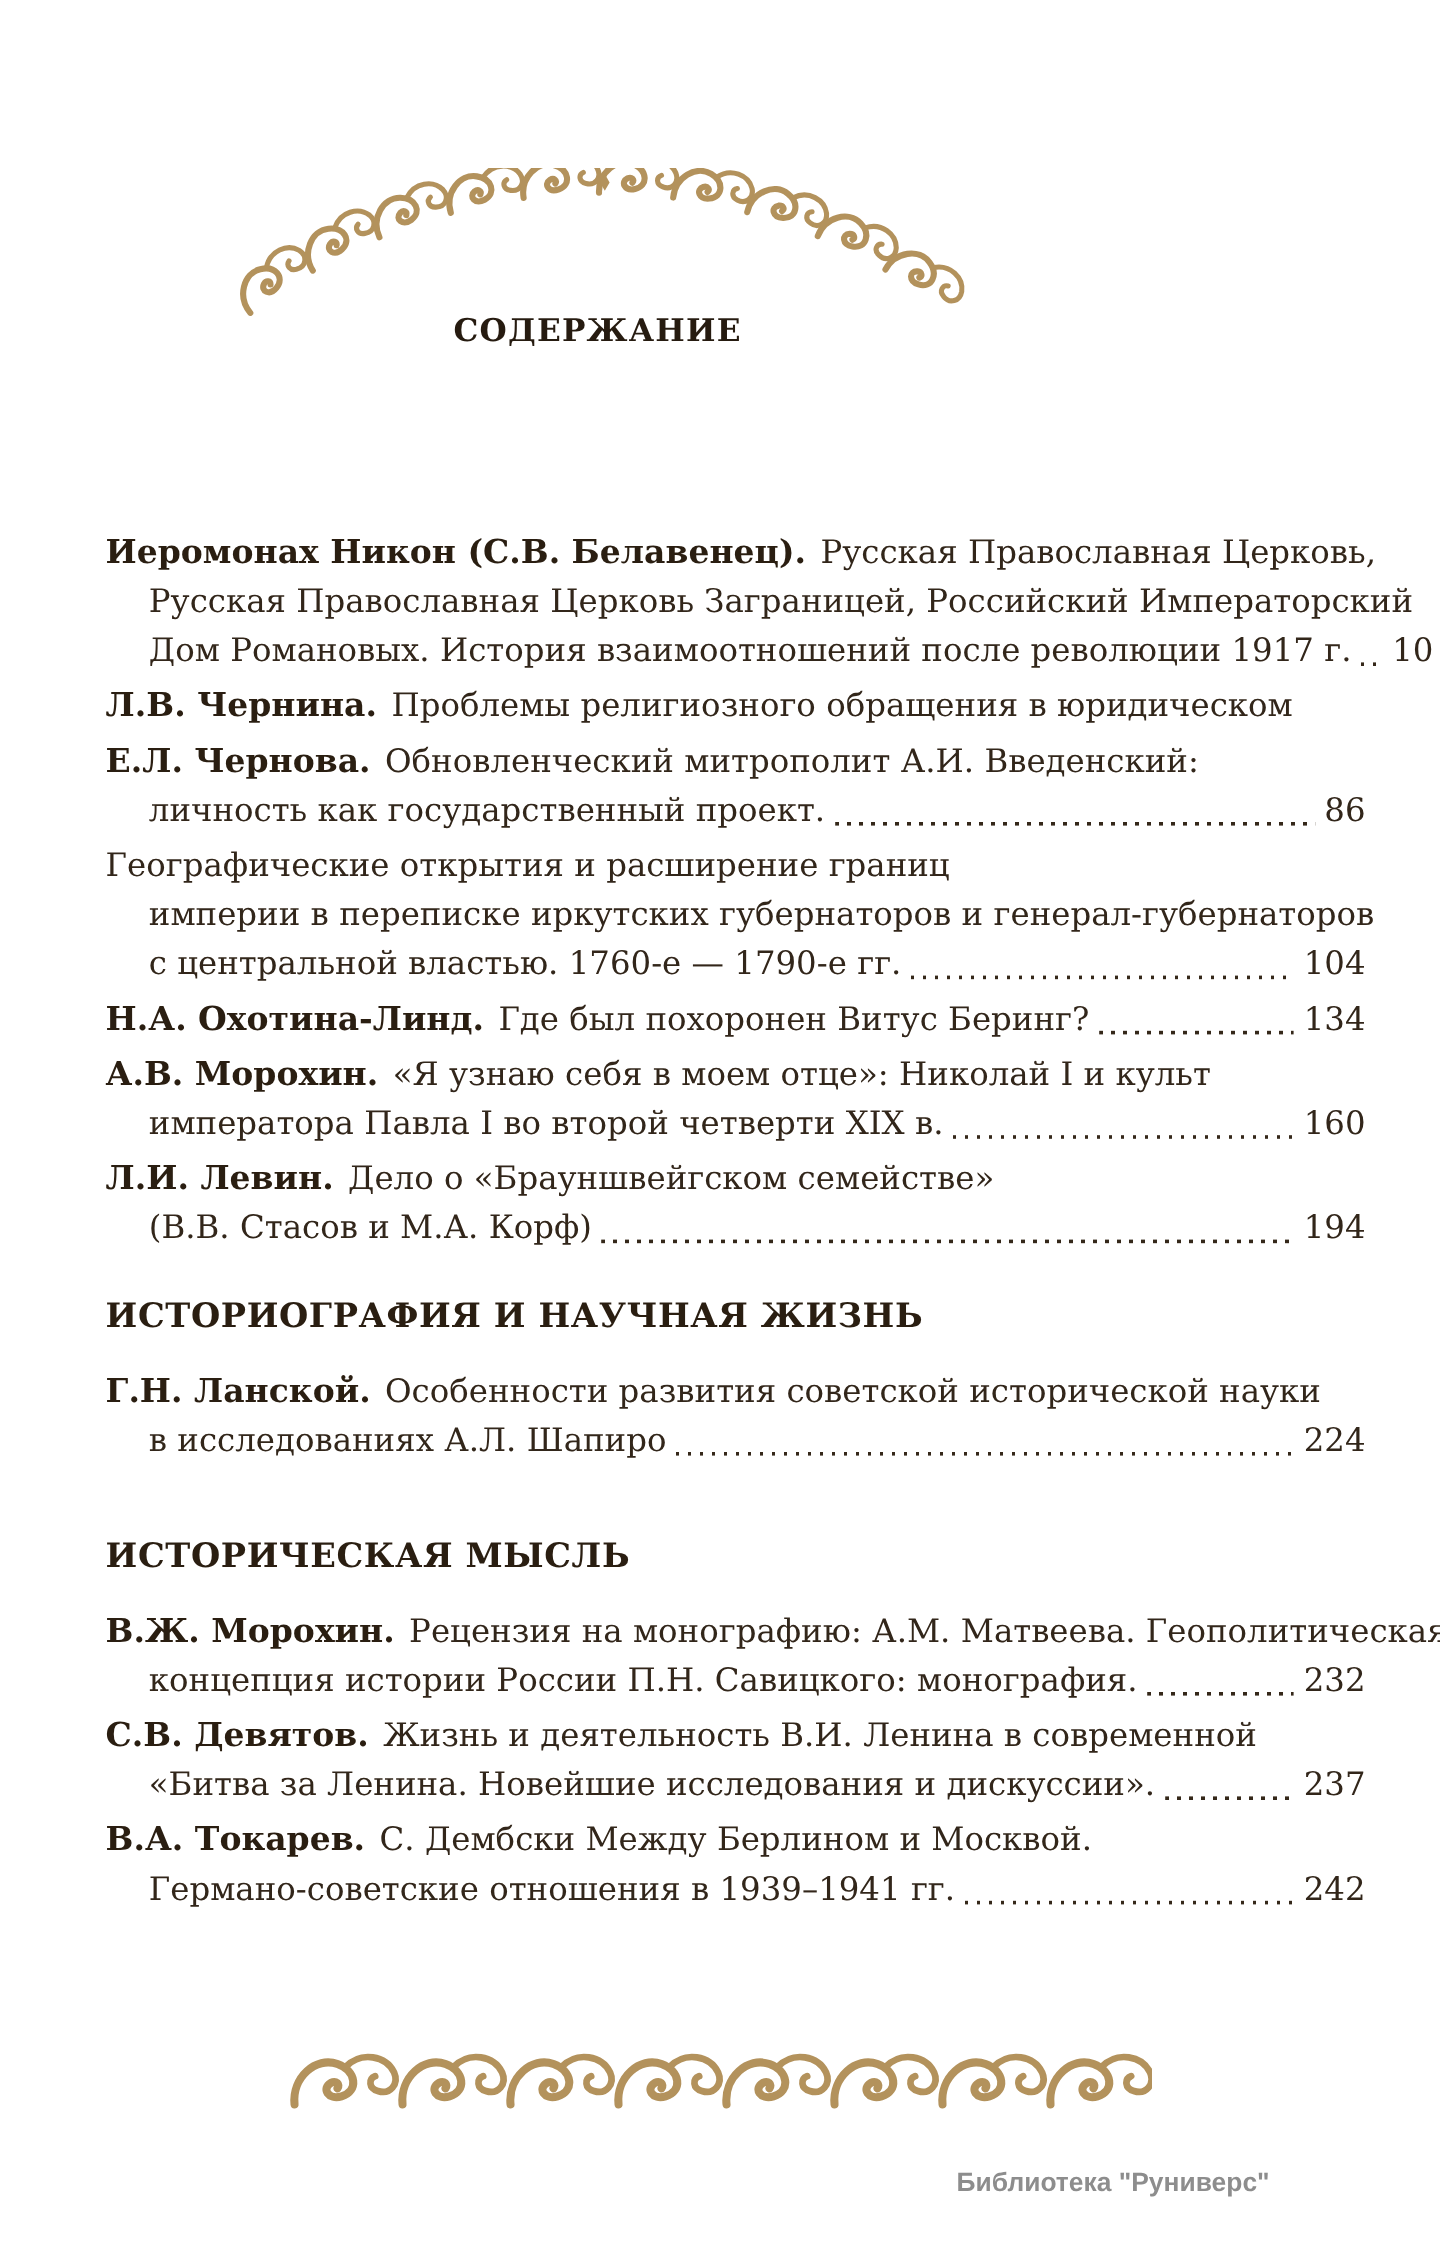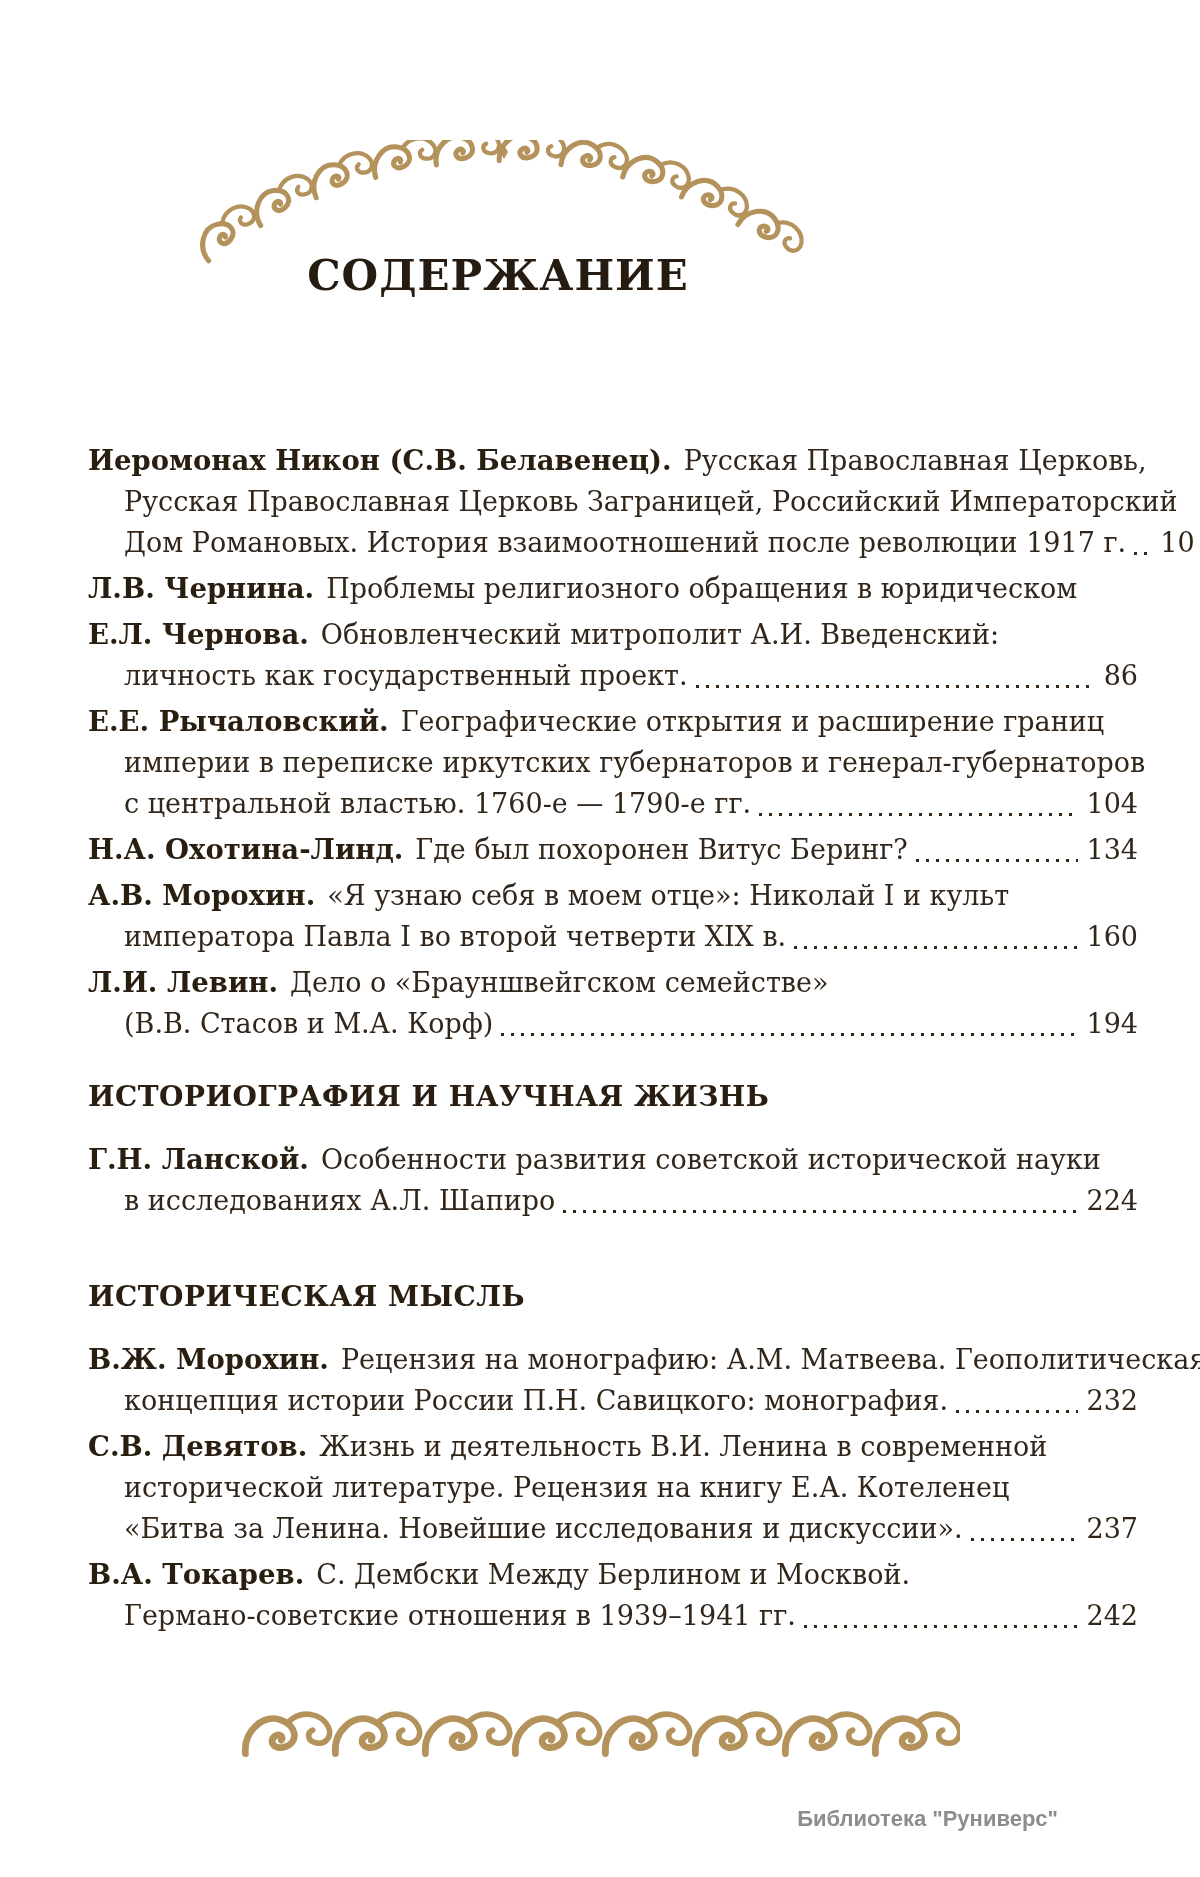--- a/index.html
+++ b/index.html
@@ -9,21 +9,21 @@
     position:relative;
     overflow:hidden;
     font-family:"DejaVu Serif", serif;
     color:#32261a;
   }
   .content { position:absolute; left:88px; top:0; width:1050px; }
 
   .page-title {
     width:820px; text-align:center;
     padding-top:252px; margin:0 0 140px 0;
-    font-size:42px; font-weight:bold; line-height:48px;
+    font-size:26px; font-weight:bold; line-height:48px;
     letter-spacing:1px; color:#261b10;
   }
 
   .entry { margin:0 0 5px 0; font-size:27px; }
   .line { display:flex; align-items:center; line-height:41px; }
   .line.cont { padding-left:36px; }
   .author { font-weight:bold; margin-right:12px; color:#2a1e11; font-size:27.5px; white-space:nowrap; }
   .t { white-space:nowrap; }
   .leader {
     flex:1 1 auto; min-width:18px; height:3px;
@@ -101,21 +101,20 @@
           <span class="t">Обновленческий митрополит А.И. Введенский:</span>
         </div>
         <div class="line cont">
           <span class="t">личность как государственный проект.</span>
           <span class="leader"></span>
           <span class="pagenum">86</span>
         </div>
       </div>
       <div class="entry">
         <div class="line">
-          <span class="author">Е.Е. Рычаловский.</span>
           <span class="t">Географические открытия и расширение границ</span>
         </div>
         <div class="line cont">
           <span class="t">империи в переписке иркутских губернаторов и генерал-губернаторов</span>
         </div>
         <div class="line cont">
           <span class="t">с центральной властью. 1760-е — 1790-е гг.</span>
           <span class="leader"></span>
           <span class="pagenum">104</span>
         </div>
@@ -171,23 +170,20 @@
         <div class="line cont">
           <span class="t">концепция истории России П.Н. Савицкого: монография.</span>
           <span class="leader"></span>
           <span class="pagenum">232</span>
         </div>
       </div>
       <div class="entry">
         <div class="line">
           <span class="author">С.В. Девятов.</span>
           <span class="t">Жизнь и деятельность В.И. Ленина в современной</span>
-        </div>
-        <div class="line cont">
-          <span class="t">исторической литературе. Рецензия на книгу Е.А. Котеленец</span>
         </div>
         <div class="line cont">
           <span class="t">«Битва за Ленина. Новейшие исследования и дискуссии».</span>
           <span class="leader"></span>
           <span class="pagenum">237</span>
         </div>
       </div>
       <div class="entry">
         <div class="line">
           <span class="author">В.А. Токарев.</span>

